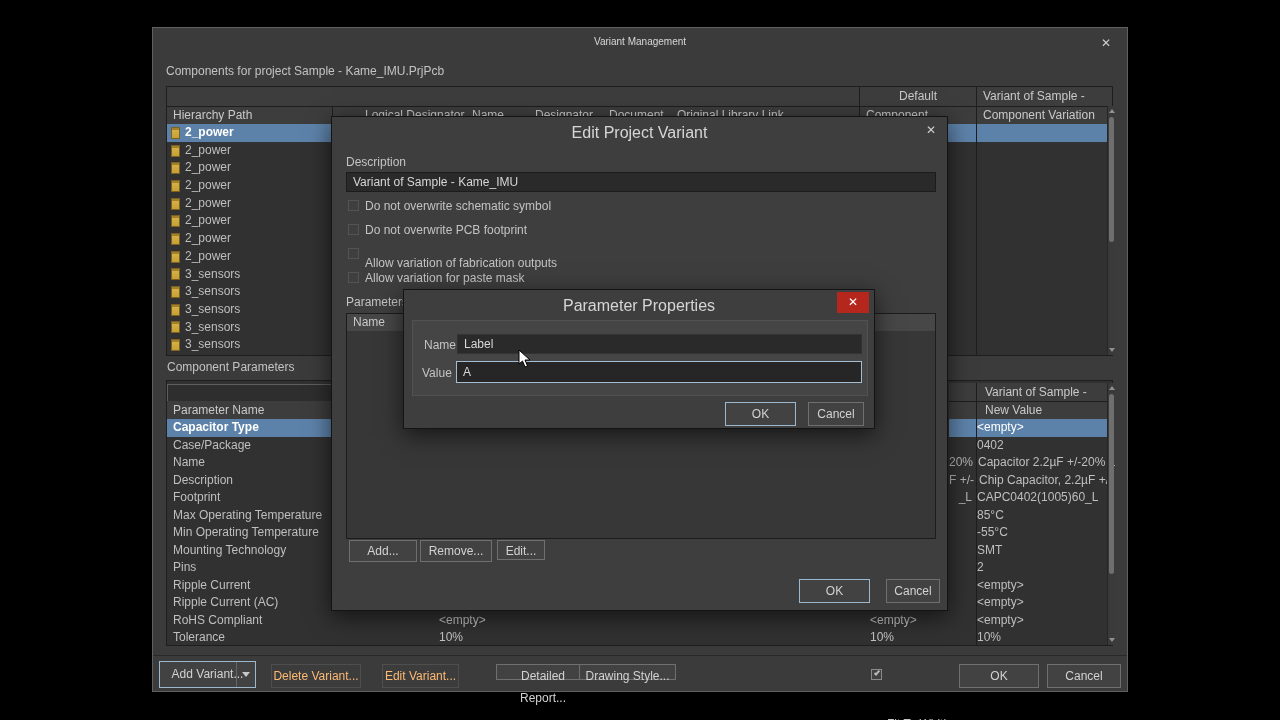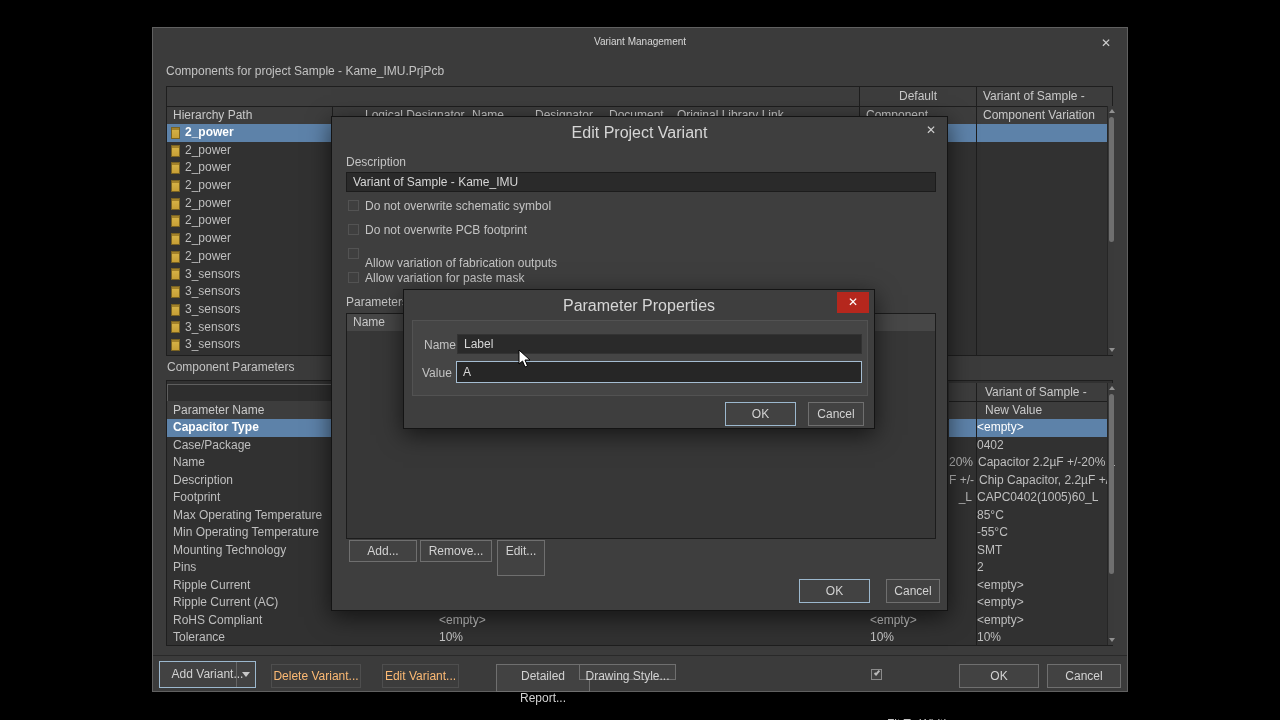--- a/index.html
+++ b/index.html
@@ -291,21 +291,21 @@
 
   <div class="abs" style="left:0; top:627px; width:974px; height:1px; background:#292929;"></div>
 
   <div class="abs btn focus" style="left:6px; top:633px; width:97px; height:27px; line-height:25px;">
     <span style="display:inline-block; width:74px;">Add Variant...</span>
     <span class="abs" style="left:76px; top:0; width:1px; height:25px; background:#666;"></span>
     <span class="dd-arrow" style="left:82px; top:10px;"></span>
   </div>
   <div class="abs btn disabled" style="left:118px; top:636px; width:90px; height:24px; line-height:22px;">Delete Variant...</div>
   <div class="abs btn disabled" style="left:229px; top:636px; width:77px; height:24px; line-height:22px;">Edit Variant...</div>
-  <div class="abs btn" style="left:343px; top:636px; width:94px; height:28px; line-height:22px;text-align:center;">Detailed Report...</div>
+  <div class="abs btn" style="left:343px; top:636px; width:94px; height:16px; line-height:22px;text-align:center;">Detailed Report...</div>
   <div class="abs btn" style="left:426px; top:636px; width:97px; height:16px; line-height:22px;">Drawing Style...</div>
 
   <div class="abs cb" style="left:718px; top:641px; border-color:#8a8a8a;">
     <span class="tick"></span>
   </div>
   <div class="abs txt" style="left:734px; top:636px; line-height:24px;margin-top:48px;">Fit To Width</div>
 
   <div class="abs btn" style="left:806px; top:636px; width:80px; height:24px; line-height:22px;">OK</div>
   <div class="abs btn" style="left:894px; top:636px; width:74px; height:24px; line-height:22px;">Cancel</div>
 
@@ -331,21 +331,21 @@
     <div class="abs txt" style="left:33px; top:154px;">Allow variation for paste mask</div>
 
     <div class="abs txt" style="left:14px; top:178px;">Parameters</div>
 
     <div class="abs" style="left:14px; top:196px; width:590px; height:226px; background:#373737; border:1px solid #1c1c1c;">
       <div class="abs hdr cell-pad" style="left:0; top:0; width:588px; height:17px; line-height:17px; background:#474747;">Name</div>
     </div>
 
     <div class="abs btn" style="left:17px; top:423px; width:68px; height:22px; line-height:20px;">Add...</div>
     <div class="abs btn" style="left:88px; top:423px; width:72px; height:22px; line-height:20px;">Remove...</div>
-    <div class="abs btn" style="left:165px; top:423px; width:48px; height:36px; line-height:20px;">Edit...</div>
+    <div class="abs btn" style="left:165px; top:423px; width:48px; height:20px; line-height:20px;">Edit...</div>
 
     <div class="abs btn focus" style="left:467px; top:462px; width:71px; height:24px; line-height:22px;">OK</div>
     <div class="abs btn" style="left:554px; top:462px; width:54px; height:24px; line-height:22px;">Cancel</div>
   </div>
 
   <div class="abs dialog" style="left:250px; top:261px; width:472px; height:140px; z-index:20;">
     <div class="abs dlg-title" style="top:7px;">Parameter Properties</div>
     <div class="abs close-red" style="left:433px; top:2px; width:32px; height:21px; line-height:21px;">✕</div>
 
     <div class="abs" style="left:8px; top:30px; width:456px; height:76px; background:#454545; border:1px solid #525252;"></div>

